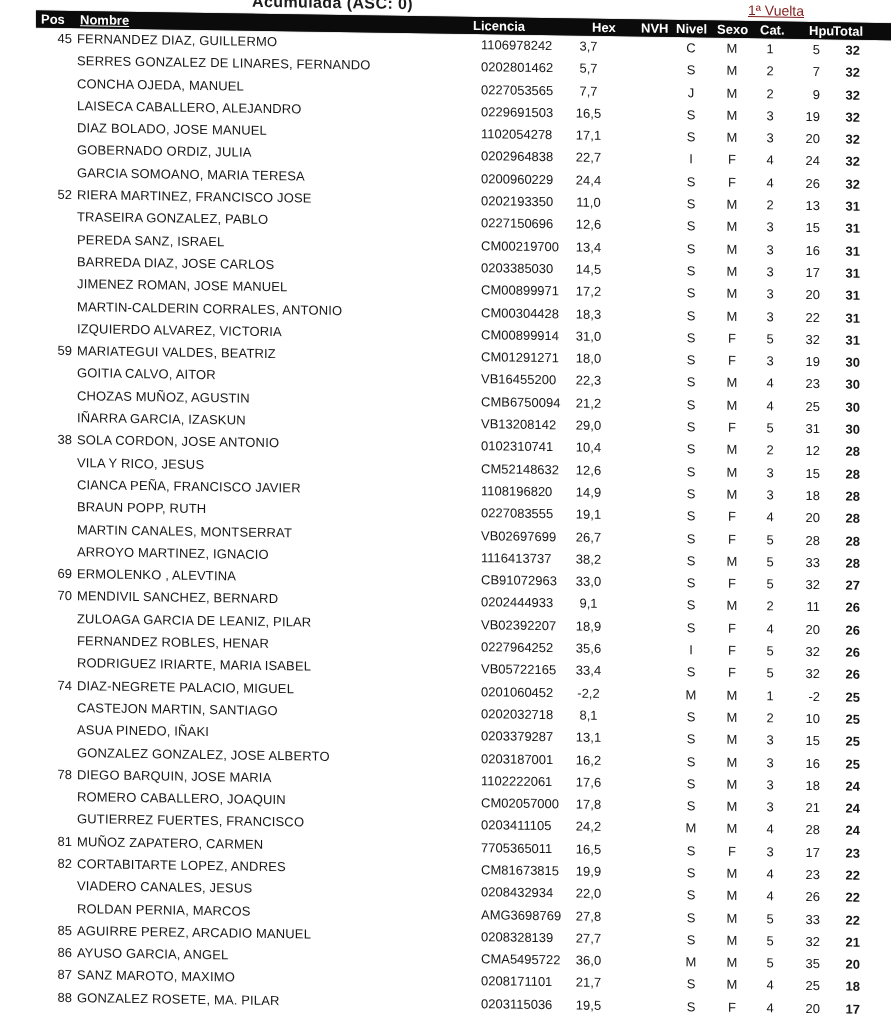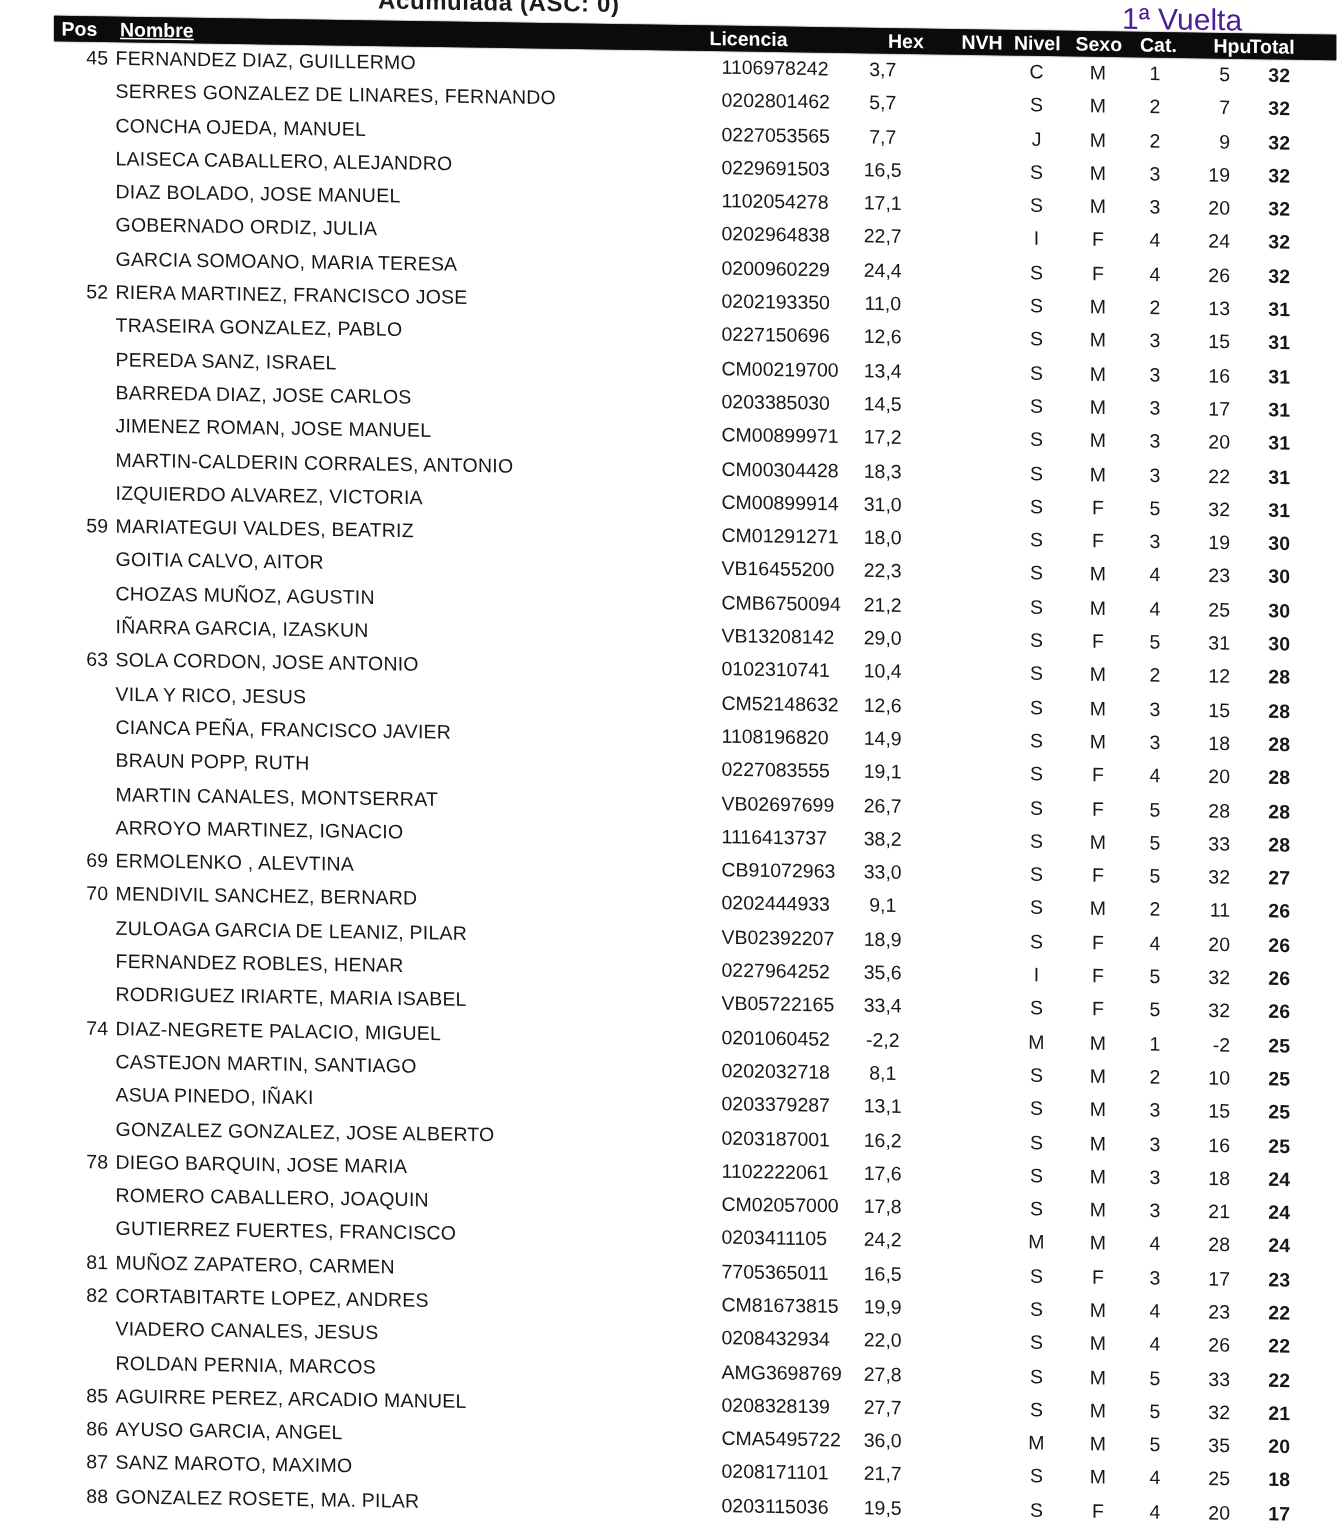--- a/index.html
+++ b/index.html
@@ -10,21 +10,21 @@
   }
   .page{position:absolute;inset:0;overflow:hidden;}
   
   .scan{position:absolute;inset:0;transform:skewY(0.85deg);transform-origin:0 0;}
 
   .title-frag{
     position:absolute;left:252px;top:-11px;font-size:16px;font-weight:bold;
     letter-spacing:.4px;color:#1b1b1b;white-space:nowrap;
   }
   .round{
-    position:absolute;left:748px;top:-9px;font-size:20px;color:#4c1d95;white-space:nowrap;
+    position:absolute;left:748px;top:-9px;font-size:14px;color:#7f1d1d;white-space:nowrap;text-decoration:underline;
   }
 
   .header-bar{
     position:absolute;left:36px;top:10px;width:855px;height:17px;background:#0b0b0b;
     box-shadow:0 0 1px #000;
   }
   .h{
     position:absolute;top:11px;height:16px;line-height:15px;color:#ffffff;
     font-weight:bold;font-size:13px;white-space:nowrap;
   }
@@ -287,21 +287,21 @@
     <span class="c lic">VB13208142</span>
     <span class="c hex">29,0</span>
     <span class="c niv">S</span>
     <span class="c sex">F</span>
     <span class="c cat">5</span>
     <span class="c hpu">31</span>
     <span class="c tot">30</span>
   </div>
 
   <div class="row">
-    <span class="c pos">63</span>
+    <span class="c pos">38</span>
     <span class="c name">SOLA CORDON, JOSE ANTONIO</span>
     <span class="c lic">0102310741</span>
     <span class="c hex">10,4</span>
     <span class="c niv">S</span>
     <span class="c sex">M</span>
     <span class="c cat">2</span>
     <span class="c hpu">12</span>
     <span class="c tot">28</span>
   </div>
 

